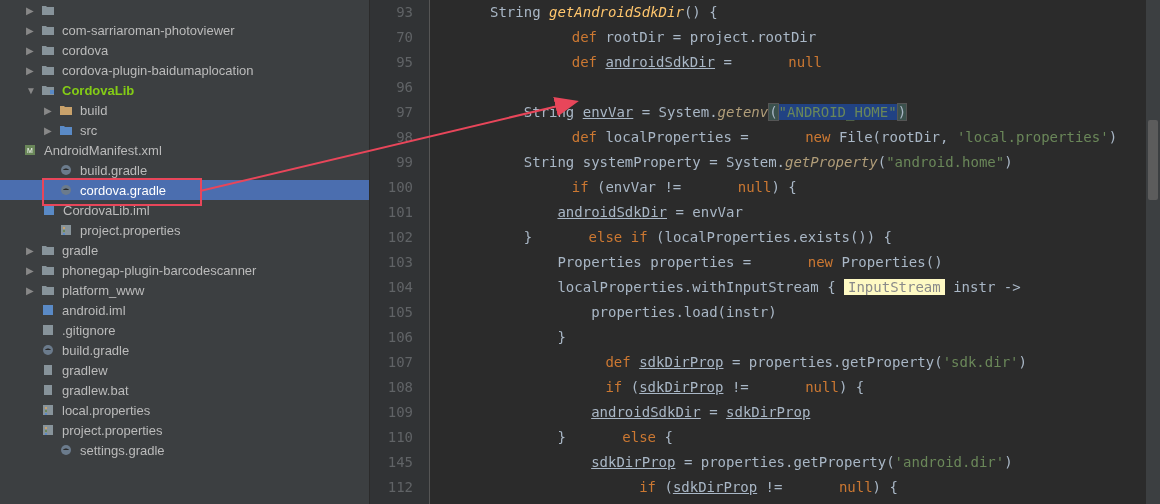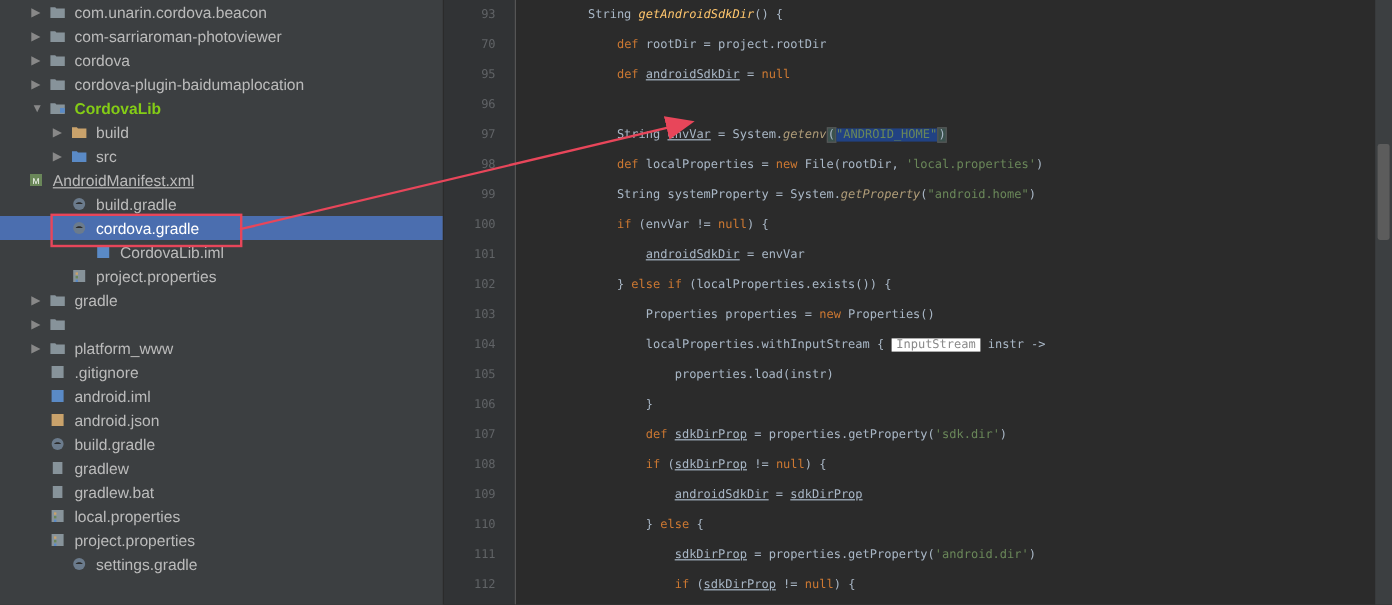--- a/index.html
+++ b/index.html
@@ -46,49 +46,49 @@
       margin-right: 6px;
       font-size: 11px;
     }
     .folder-icon { color: #87939a; }
     .bold { color: #84cc16; font-weight: bold; }
     .editor {
       flex: 1;
       display: flex;
       background: #2b2b2b;
       font-family: 'Consolas', 'Monaco', monospace;
-      font-size: 10px;
+      font-size: 14px;
       line-height: 25px;
       overflow: hidden;
     }
     .gutter {
       width: 60px;
       background: #313335;
       color: #606366;
       text-align: right;
       padding-right: 16px;
       border-right: 1px solid #555;
     }
     .gutter div { height: 25px; }
     .code {
       flex: 1;
       padding-left: 10px;
       color: #a9b7c6;
       white-space: pre;
       position: relative;
     }
     .code-line { height: 25px; display: block; }
-    .kw { color: #cc7832; }
+    .kw { color: #cc7832; margin-left: 48px; }
     .str { color: #6a8759; }
     .method { color: #ffc66d; font-style: italic; }
     .method-call { color: #b09d79; font-style: italic; }
     .underline { text-decoration: underline; }
     .highlight-bg { background: #214283; }
     .paren-match { background: #3b514d; border: 1px solid #555; }
-    .hint { background: #ffffff; color: #8a8a8a; padding: 0 4px; font-style: normal; }
+    .hint { background: #fef9c3; color: #8a8a8a; padding: 0 4px; font-style: normal; }
     .red-box {
       position: absolute;
       border: 2px solid #e8465a;
       pointer-events: none;
     }
     .red-arrow {
       position: absolute;
       pointer-events: none;
     }
     .scrollbar-track {
@@ -112,21 +112,20 @@
 
 <div class="sidebar">
   <div id="tree-container">
       <div class="tree-item" style="padding-left: 26px;">
         <span class="arrow ">▶</span>
         <span class="icon folder-icon">
           <svg width="14" height="12" viewBox="0 0 14 12">
             <path fill="#87939a" d="M1 2h4l1 1h7v8H1z"></path>
           </svg>
         </span>
-        <span class="">com.unarin.cordova.beacon</span>
       </div>
       <div class="tree-item" style="padding-left: 26px;">
         <span class="arrow ">▶</span>
         <span class="icon folder-icon">
           <svg width="14" height="12" viewBox="0 0 14 12">
             <path fill="#87939a" d="M1 2h4l1 1h7v8H1z"></path>
           </svg>
         </span>
         <span class="">com-sarriaroman-photoviewer</span>
       </div>
@@ -169,21 +168,21 @@
       </div>
       <div class="tree-item" style="padding-left: 44px;">
         <span class="arrow ">▶</span>
         <span class="icon">
           <svg width="14" height="12" viewBox="0 0 14 12">
             <path fill="#5a8ac6" d="M1 2h4l1 1h7v8H1z"></path>
           </svg>
         </span>
         <span class="">src</span>
       </div>
-      <div class="tree-item" style=" text-decoration: underline;">
+      <div class="tree-item" style="">
         <span class="arrow blank">▶</span>
         <span class="icon">
           <svg width="14" height="14" viewBox="0 0 14 14">
             <rect x="2" y="2" width="10" height="10" fill="#6a8759"></rect>
             <text x="7" y="10" font-size="7" text-anchor="middle" fill="#fff">M</text>
           </svg>
         </span>
         <span class="">AndroidManifest.xml</span>
       </div>
       <div class="tree-item" style="padding-left: 44px;">
@@ -199,21 +198,21 @@
       <div class="tree-item selected" style="padding-left: 44px;">
         <span class="arrow blank">▶</span>
         <span class="icon">
           <svg width="14" height="14" viewBox="0 0 14 14">
             <circle cx="7" cy="7" r="5" fill="#6b7b8c"></circle>
             <path fill="#2b2b2b" d="M4 7c1-2 5-2 6 0"></path>
           </svg>
         </span>
         <span class="">cordova.gradle</span>
       </div>
-      <div class="tree-item" style="padding-left: 64px;">
+      <div class="tree-item" style="padding-left: 27px;">
         <span class="arrow blank">▶</span>
         <span class="icon">
           <svg width="14" height="14" viewBox="0 0 14 14">
             <rect x="2" y="2" width="10" height="10" fill="#5a8ac6"></rect>
           </svg>
         </span>
         <span class="">CordovaLib.iml</span>
       </div>
       <div class="tree-item" style="padding-left: 44px;">
         <span class="arrow blank">▶</span>
@@ -236,56 +235,48 @@
         </span>
         <span class="">gradle</span>
       </div>
       <div class="tree-item" style="padding-left: 26px;">
         <span class="arrow ">▶</span>
         <span class="icon folder-icon">
           <svg width="14" height="12" viewBox="0 0 14 12">
             <path fill="#87939a" d="M1 2h4l1 1h7v8H1z"></path>
           </svg>
         </span>
+        <span class="">phonegap-plugin-barcodescanner</span>
       </div>
       <div class="tree-item" style="padding-left: 26px;">
         <span class="arrow ">▶</span>
         <span class="icon folder-icon">
           <svg width="14" height="12" viewBox="0 0 14 12">
             <path fill="#87939a" d="M1 2h4l1 1h7v8H1z"></path>
           </svg>
         </span>
         <span class="">platform_www</span>
       </div>
       <div class="tree-item" style="padding-left: 26px;">
         <span class="arrow blank">▶</span>
         <span class="icon">
           <svg width="14" height="14" viewBox="0 0 14 14">
+            <rect x="2" y="2" width="10" height="10" fill="#5a8ac6"></rect>
+          </svg>
+        </span>
+        <span class="">android.iml</span>
+      </div>
+      <div class="tree-item" style="padding-left: 26px;">
+        <span class="arrow blank">▶</span>
+        <span class="icon">
+          <svg width="14" height="14" viewBox="0 0 14 14">
             <rect x="2" y="2" width="10" height="10" fill="#87939a"></rect>
           </svg>
         </span>
         <span class="">.gitignore</span>
-      </div>
-      <div class="tree-item" style="padding-left: 26px;">
-        <span class="arrow blank">▶</span>
-        <span class="icon">
-          <svg width="14" height="14" viewBox="0 0 14 14">
-            <rect x="2" y="2" width="10" height="10" fill="#5a8ac6"></rect>
-          </svg>
-        </span>
-        <span class="">android.iml</span>
-      </div>
-      <div class="tree-item" style="padding-left: 26px;">
-        <span class="arrow blank">▶</span>
-        <span class="icon">
-          <svg width="14" height="14" viewBox="0 0 14 14">
-            <rect x="2" y="2" width="10" height="10" fill="#c9a26b"></rect>
-          </svg>
-        </span>
-        <span class="">android.json</span>
       </div>
       <div class="tree-item" style="padding-left: 26px;">
         <span class="arrow blank">▶</span>
         <span class="icon">
           <svg width="14" height="14" viewBox="0 0 14 14">
             <circle cx="7" cy="7" r="5" fill="#6b7b8c"></circle>
             <path fill="#2b2b2b" d="M4 7c1-2 5-2 6 0"></path>
           </svg>
         </span>
         <span class="">build.gradle</span>
@@ -358,21 +349,21 @@
       <div>101</div>
       <div>102</div>
       <div>103</div>
       <div>104</div>
       <div>105</div>
       <div>106</div>
       <div>107</div>
       <div>108</div>
       <div>109</div>
       <div>110</div>
-      <div>111</div>
+      <div>145</div>
       <div>112</div>
       <div>113</div>
     </div>
   <div class="code" id="code" style="padding-left: 60px;"><span class="code-line"><span class="">String </span><span class="method">getAndroidSdkDir</span><span class="">() {</span></span><span class="code-line"><span class="">    </span><span class="kw">def</span><span class=""> rootDir = project.rootDir</span></span><span class="code-line"><span class="">    </span><span class="kw">def</span><span class=""> </span><span class="underline">androidSdkDir</span><span class=""> = </span><span class="kw">null</span></span><span class="code-line"></span><span class="code-line"><span class="">    String </span><span class="underline">envVar</span><span class=""> = System.</span><span class="method-call">getenv</span><span class="paren-match">(</span><span class="str highlight-bg">"ANDROID_HOME"</span><span class="paren-match">)</span></span><span class="code-line"><span class="">    </span><span class="kw">def</span><span class=""> localProperties = </span><span class="kw">new</span><span class=""> File(rootDir, </span><span class="str">'local.properties'</span><span class="">)</span></span><span class="code-line"><span class="">    String systemProperty = System.</span><span class="method-call">getProperty</span><span class="">(</span><span class="str">"android.home"</span><span class="">)</span></span><span class="code-line"><span class="">    </span><span class="kw">if</span><span class=""> (envVar != </span><span class="kw">null</span><span class="">) {</span></span><span class="code-line"><span class="">        </span><span class="underline">androidSdkDir</span><span class=""> = envVar</span></span><span class="code-line"><span class="">    } </span><span class="kw">else if</span><span class=""> (localProperties.exists()) {</span></span><span class="code-line"><span class="">        Properties properties = </span><span class="kw">new</span><span class=""> Properties()</span></span><span class="code-line"><span class="">        localProperties.withInputStream { </span><span class="hint">InputStream</span><span class=""> instr -&gt;</span></span><span class="code-line"><span class="">            properties.load(instr)</span></span><span class="code-line"><span class="">        }</span></span><span class="code-line"><span class="">        </span><span class="kw">def</span><span class=""> </span><span class="underline">sdkDirProp</span><span class=""> = properties.getProperty(</span><span class="str">'sdk.dir'</span><span class="">)</span></span><span class="code-line"><span class="">        </span><span class="kw">if</span><span class=""> (</span><span class="underline">sdkDirProp</span><span class=""> != </span><span class="kw">null</span><span class="">) {</span></span><span class="code-line"><span class="">            </span><span class="underline">androidSdkDir</span><span class=""> = </span><span class="underline">sdkDirProp</span></span><span class="code-line"><span class="">        } </span><span class="kw">else</span><span class=""> {</span></span><span class="code-line"><span class="">            </span><span class="underline">sdkDirProp</span><span class=""> = properties.getProperty(</span><span class="str">'android.dir'</span><span class="">)</span></span><span class="code-line"><span class="">            </span><span class="kw">if</span><span class=""> (</span><span class="underline">sdkDirProp</span><span class=""> != </span><span class="kw">null</span><span class="">) {</span></span><span class="code-line"></span></div>
 </div>
 
 <div class="red-box" id="redbox" style="top: 178px; left: 42px; width: 160px; height: 28px;"></div>
 <svg class="red-arrow" id="arrow" style="position:absolute;top:0;left:0;width:1160px;height:504px;">
   <defs>
     <marker id="arrowhead" markerWidth="12" markerHeight="10" refX="10" refY="5" orient="auto">

